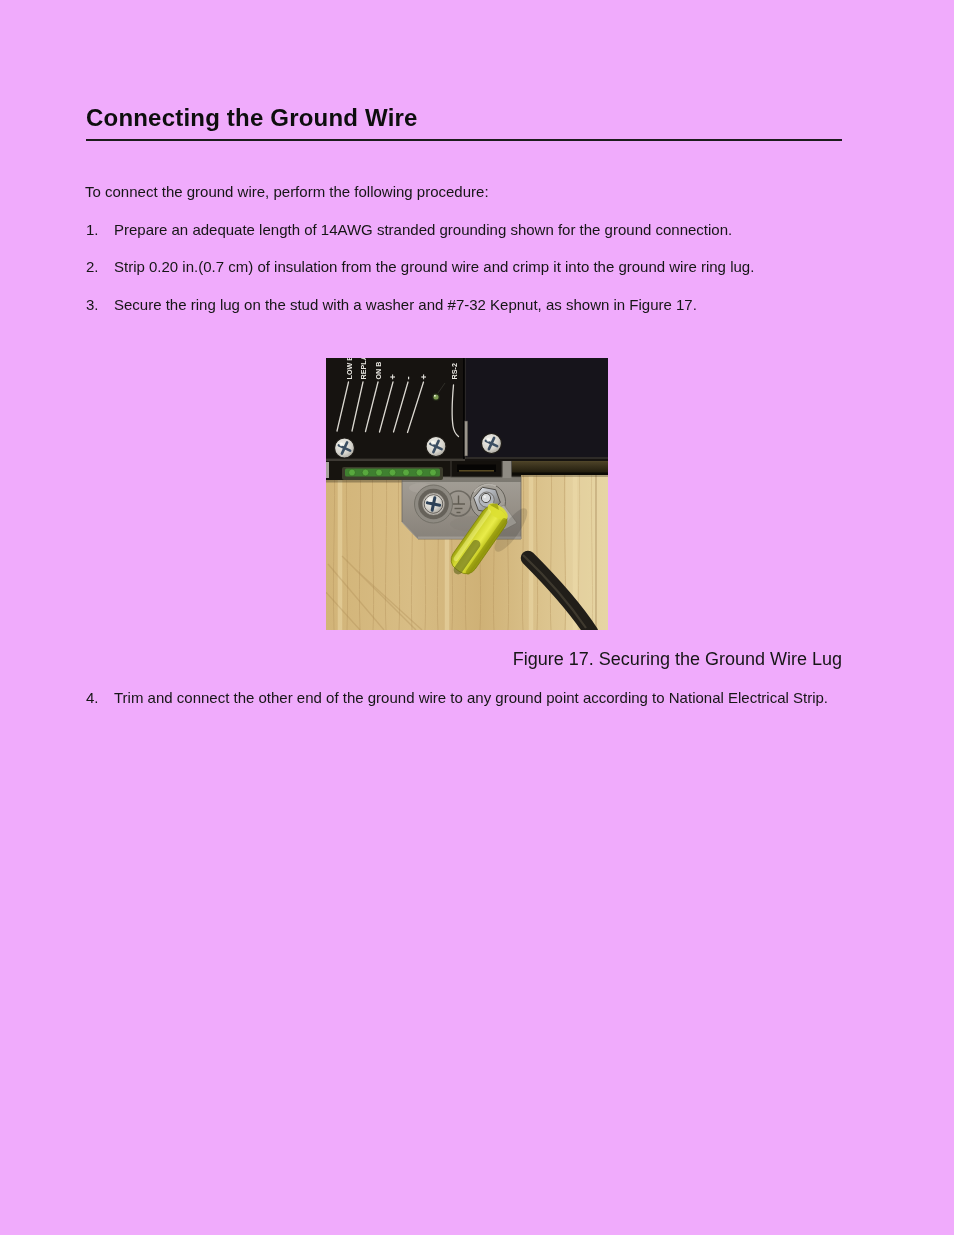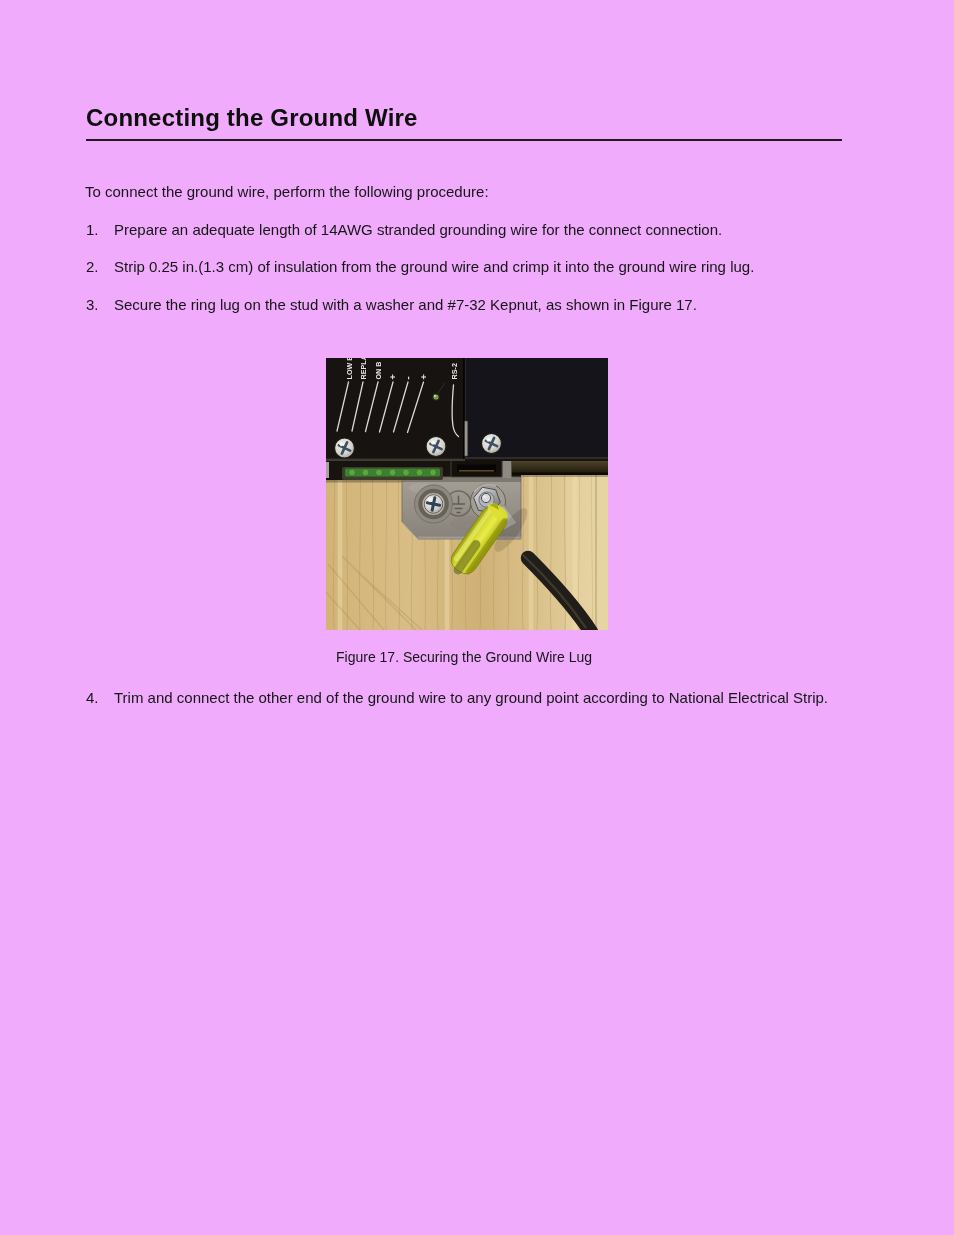--- a/index.html
+++ b/index.html
@@ -6,40 +6,40 @@
   body{width:954px;height:1235px;font-family:"Liberation Sans",sans-serif;color:#161616;}
   .page{position:relative;width:954px;height:1235px;background:#f0abfc;overflow:hidden;}
   .heading{position:absolute;left:86px;top:104px;margin:0;font-size:24px;font-weight:bold;letter-spacing:0.2px;color:#0e0e0e;}
   .rule{position:absolute;left:86px;top:139px;width:756px;height:2px;background:#1c1c1c;}
   .intro{position:absolute;left:68px;top:181px;font-size:15px;line-height:21px;margin-left:17px;}
   .step{position:absolute;left:86px;width:790px;font-size:15px;line-height:21px;}
   .step .num{position:absolute;left:0;top:0;}
   .step .txt{display:block;margin-left:28px;width:762px;}
   .s1{top:219px;} .s2{top:256px;} .s3{top:294px;} .s4{top:687px;}
   .figwrap{position:absolute;left:326px;top:358px;width:282px;height:272px;}
-  .caption{position:absolute;left:86px;top:649px;width:756px;text-align:center;font-size:14px;}
+  .caption{position:absolute;left:86px;top:649px;width:756px;text-align:right;font-size:18px;}
   svg text{font-family:"Liberation Sans",sans-serif;}
 </style>
 </head>
 <body>
 
 <div class="page">
 
   <h1 class="heading">Connecting the Ground Wire</h1>
   <div class="rule"></div>
 
   <div class="intro">To connect the ground wire, perform the following procedure:</div>
 
   <div class="step s1">
     <span class="num">1.</span>
-    <span class="txt">Prepare an adequate length of 14AWG stranded grounding wire for the connect connection.</span>
+    <span class="txt">Prepare an adequate length of 14AWG stranded grounding shown for the ground connection.</span>
   </div>
   <div class="step s2">
     <span class="num">2.</span>
-    <span class="txt">Strip 0.25 in.(1.3 cm) of insulation from the ground wire and crimp it into the ground wire ring lug.</span>
+    <span class="txt">Strip 0.20 in.(0.7 cm) of insulation from the ground wire and crimp it into the ground wire ring lug.</span>
   </div>
   <div class="step s3">
     <span class="num">3.</span>
     <span class="txt">Secure the ring lug on the stud with a washer and #7-32 Kepnut, as shown in Figure 17.</span>
   </div>
 
   <div class="figwrap">
     <svg width="282" height="272" viewBox="0 0 282 272" xmlns="http://www.w3.org/2000/svg">
       <defs>
         <linearGradient id="woodG" x1="0" y1="0" x2="1" y2="0">

